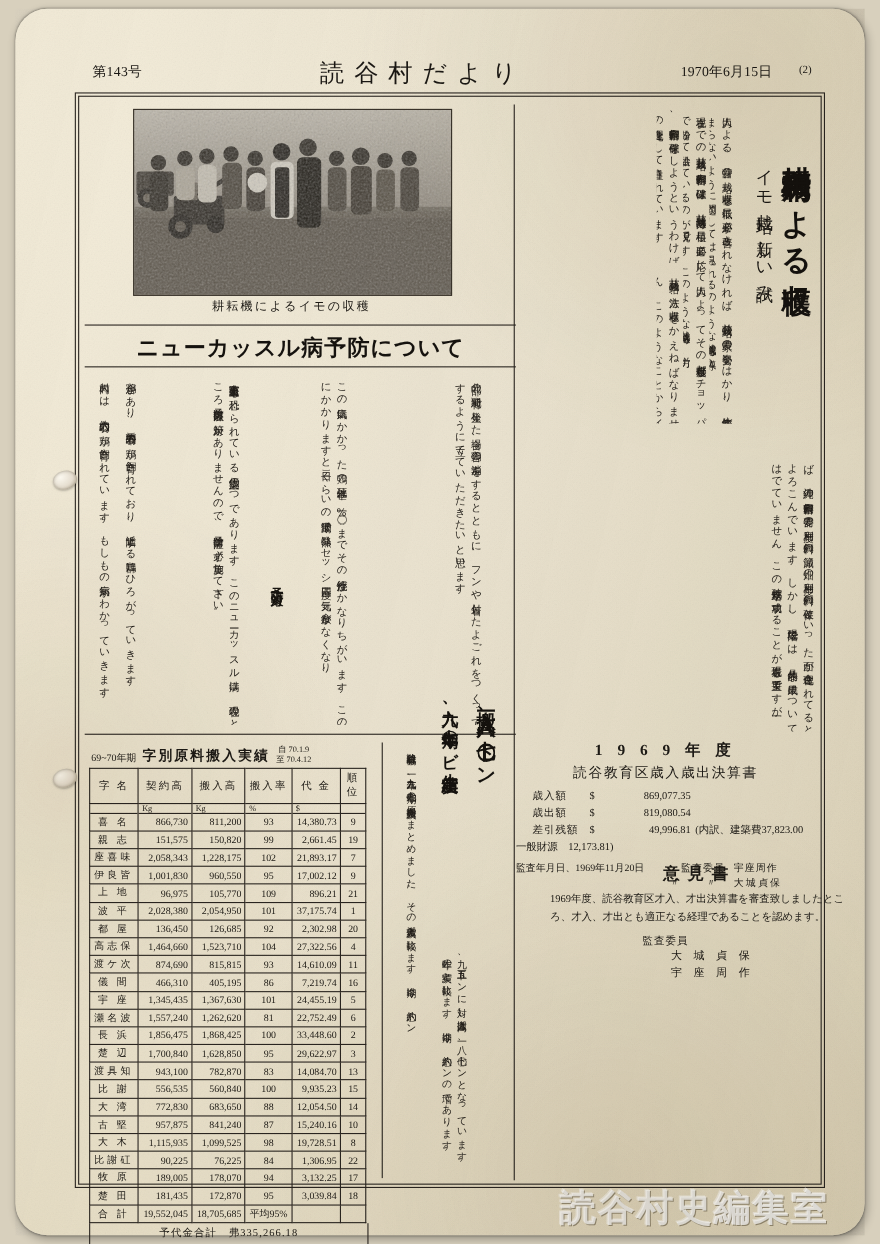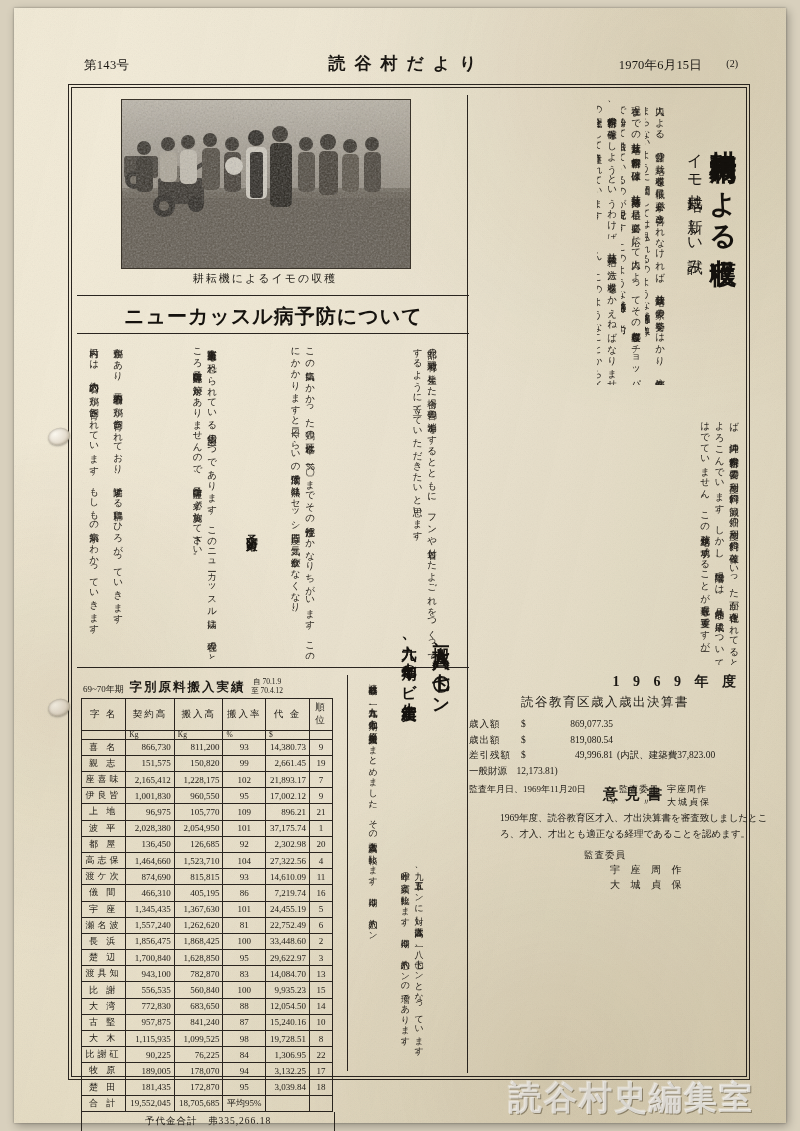--- a/index.html
+++ b/index.html
@@ -7,40 +7,41 @@
     width:800px;height:1131px;overflow:hidden;position:relative;
     background:#d8d0bd;
     font-family:"Liberation Serif","DejaVu Serif",serif;
   }
   
   #paper{
     position:absolute;left:14px;top:8px;width:772px;height:1115px;
     background:
       radial-gradient(ellipse at 20% 15%, #f3ecd9 0%, #efe7d2 38%, #e8dfc6 70%, #ded3b6 100%);
     box-shadow:0 0 2px rgba(0,0,0,.35), 2px 3px 9px rgba(0,0,0,.30);
+    border-radius:29px;
   }
   #paper:after{
     content:"";position:absolute;inset:0;pointer-events:none;
     background:
       radial-gradient(circle at 85% 6%, rgba(150,130,85,.16), transparent 28%),
       radial-gradient(circle at 6% 62%, rgba(150,130,85,.13), transparent 26%),
       radial-gradient(circle at 70% 95%, rgba(140,120,80,.14), transparent 30%),
       linear-gradient(102deg, rgba(255,255,255,.14) 0%, rgba(0,0,0,.05) 100%);
     mix-blend-mode:multiply;opacity:.85;
   }
   .grain{position:absolute;inset:0;pointer-events:none;opacity:.30;}
 
   
   #sheet{position:absolute;left:46px;top:44px;width:694px;height:1030px;}
 
   
   .masthead{position:absolute;left:0;top:0;width:694px;height:30px;color:#1a1713;}
   .mh-issue{position:absolute;left:24px;top:5px;font-size:12.5px;letter-spacing:.3px;}
-  .mh-title{position:absolute;left:231px;top:0px;width:232px;text-align:center;
-            font-size:17px;font-weight:700;letter-spacing:9px;}
+  .mh-title{position:absolute;left:231px;top:0px;width:232px;
+            font-size:22px;font-weight:400;letter-spacing:9px;}
   .mh-date{position:absolute;right:52px;top:5px;font-size:12.5px;letter-spacing:.2px;}
   .mh-page{position:absolute;right:16px;top:6px;font-size:10px;}
 
   
   .frame{position:absolute;left:8px;top:32px;width:676px;height:990px;
          border:1.6px solid #2a2520;padding:2px;}
   .frame-in{position:absolute;inset:2px;border:0.8px solid #2a2520;}
 
   
   .hr{position:absolute;background:#2a2520;}
@@ -109,24 +110,24 @@
   td.c-pct{text-align:center;}
   td.c-rank{text-align:center;width:16px;}
   tr.unitrow td{font-size:7.5px;text-align:left;padding:0 3px;border-bottom:none;
                 line-height:1.05;}
   tr.total td{font-size:9px;}
   .tbl-foot{border:0.7px solid #2a2520;border-top:none;width:252px;
             text-align:center;font-size:9.5px;padding:3px 0;color:#1d1a15;letter-spacing:1px;}
 
   
   .fin{position:absolute;left:400px;top:588px;width:272px;color:#1d1a15;}
-  .fin .yr{text-align:right;font-size:14px;letter-spacing:5px;font-weight:700;margin-bottom:3px;}
+  .fin .yr{text-align:center;font-size:14px;letter-spacing:5px;font-weight:700;margin-bottom:3px;}
   .fin .ttl{text-align:center;font-size:12.5px;letter-spacing:1.5px;margin-bottom:6px;}
   .fin .row{display:flex;font-size:9.5px;line-height:1.65;}
-  .fin .row .lbl{width:52px;letter-spacing:1px;}
+  .fin .row .lbl{width:52px;letter-spacing:1px;padding-left:15px;}
   .fin .row .cur{width:14px;}
   .fin .row .val{width:78px;text-align:right;}
   .fin .row .ext{padding-left:4px;}
   .fin .sub{font-size:9.5px;padding-right:24px;line-height:1.5;}
   .fin .audit{display:flex;font-size:9px;margin-top:5px;}
   .fin .audit .a1{width:150px;}
   .fin .audit .a2{letter-spacing:1px;}
   .fin .audit2{font-size:9px;text-align:right;padding-right:30px;letter-spacing:2px;}
 
   .opin{position:absolute;left:400px;top:700px;width:272px;color:#1d1a15;margin-left:31px;}
@@ -306,21 +307,21 @@
               <tr>
                 <td class="c-name">親 志</td>
                 <td class="c-num">151,575</td>
                 <td class="c-num">150,820</td>
                 <td class="c-pct">99</td>
                 <td class="c-num">2,661.45</td>
                 <td class="c-rank">19</td>
               </tr>
               <tr>
                 <td class="c-name">座喜味</td>
-                <td class="c-num">2,165,412</td>
+                <td class="c-num">2,058,343</td>
                 <td class="c-num">1,228,175</td>
                 <td class="c-pct">102</td>
                 <td class="c-num">21,893.17</td>
                 <td class="c-rank">7</td>
               </tr>
               <tr>
                 <td class="c-name">伊良皆</td>
                 <td class="c-num">1,001,830</td>
                 <td class="c-num">960,550</td>
                 <td class="c-pct">95</td>
@@ -517,22 +518,22 @@
           <span>〃　　〃</span>
           <span style="padding-left:10px;">大城貞保</span>
         </div>
       </div>
 
       <div class="opin">
         <div class="oh">意見書</div>
         <p>1969年度、読谷教育区才入、才出決算書を審査致しましたとこ</p>
         <p>ろ、才入、才出とも適正なる経理であることを認めます。</p>
         <div class="sig-l">監査委員</div>
+        <div class="sig">大 城 貞 保</div>
         <div class="sig">宇 座 周 作</div>
-        <div class="sig">大 城 貞 保</div>
       </div>
 
     </div>
   </div>
 
   <div class="hole" style="left:34px;top:420px;"></div>
   <div class="hole" style="left:34px;top:691px;"></div>
 
   <div class="wm">読谷村史編集室</div>
 </div>

